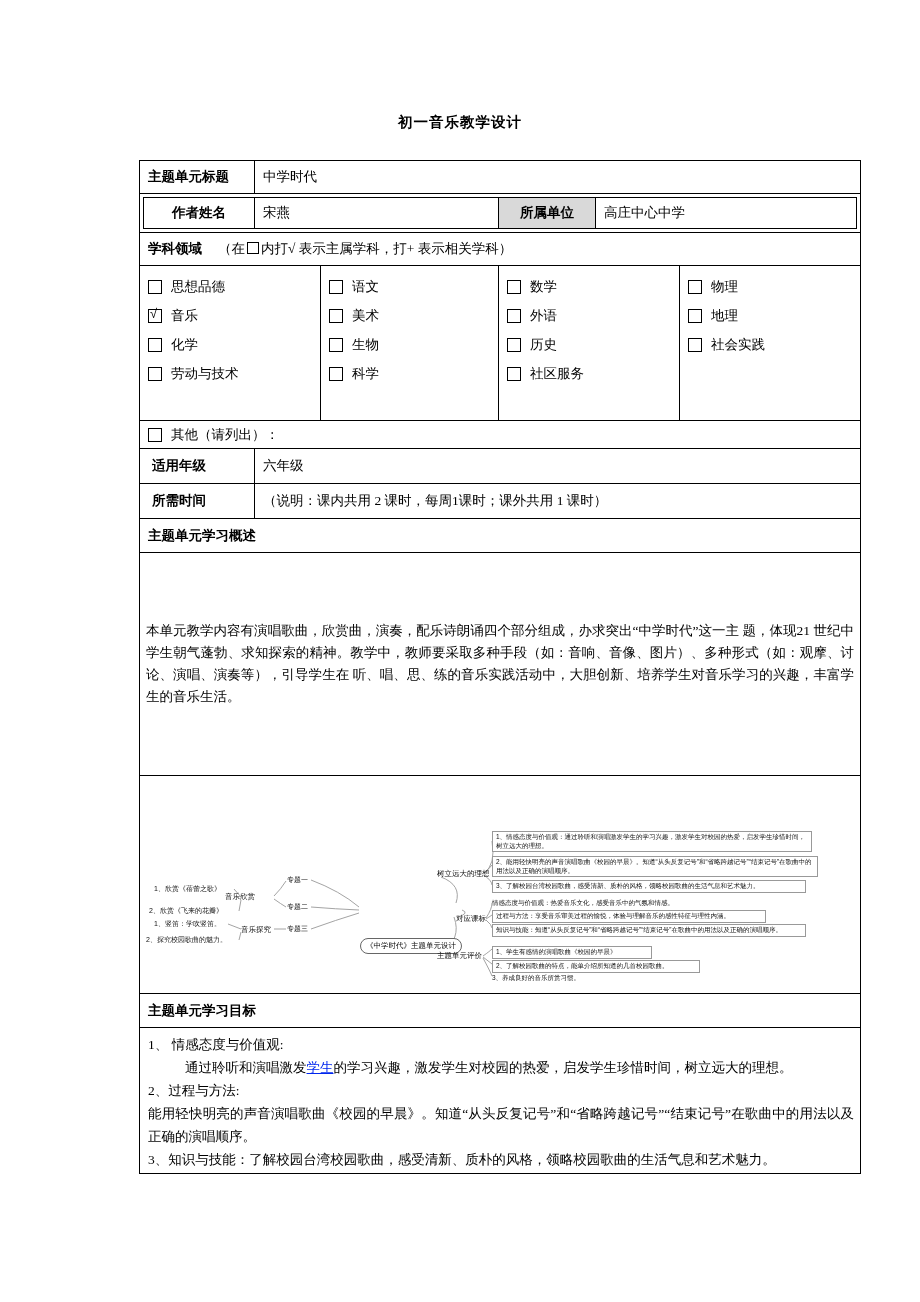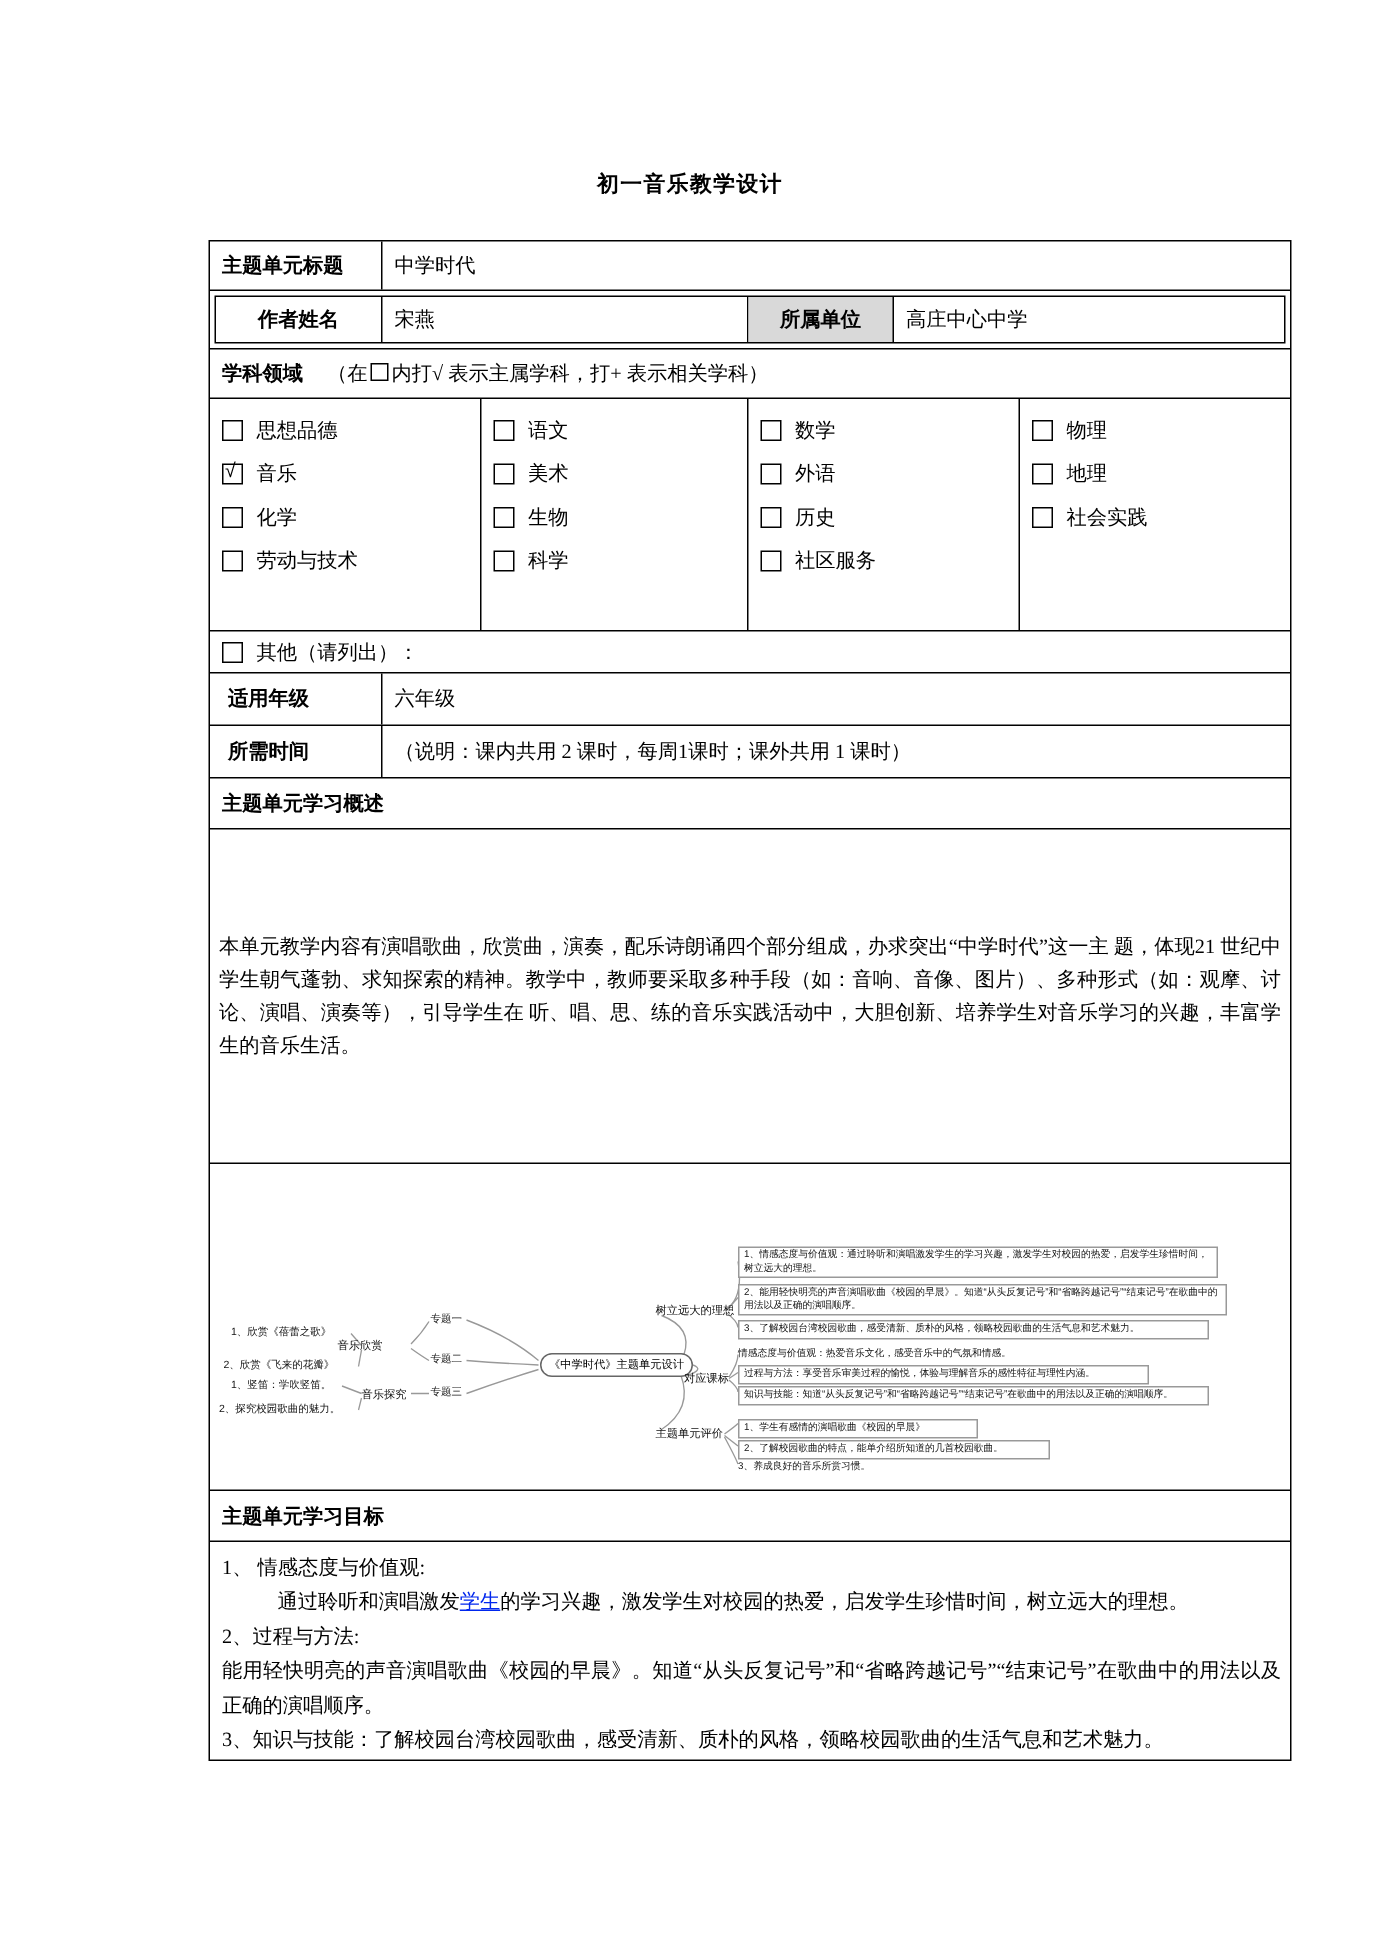--- a/index.html
+++ b/index.html
@@ -34,21 +34,21 @@
   .block{display:block;}
   .para{font-size:13.5px;line-height:22px;text-align:justify;}
   .mm{position:absolute;left:0;top:43px;width:718px;height:172px;
       font-family:"Liberation Sans","DejaVu Sans",sans-serif;}
   .mm svg{position:absolute;left:0;top:0;}
   .mm-node{position:absolute;font-size:7px;line-height:1.25;color:#111;white-space:nowrap;}
   .mm-blk{position:absolute;font-size:6.5px;line-height:8.5px;color:#111;white-space:normal;}
   .mm-box{border:1px solid #999;padding:1px 3px;background:#fff;}
   .mm-branch{font-size:7.5px;}
   .mm-center{position:absolute;font-size:7.5px;border:1px solid #666;border-radius:9px;
-             padding:2px 5px;background:#fff;white-space:nowrap;}
+             padding:2px 5px;background:#fff;white-space:nowrap;margin-top:36px;}
   .gline{font-size:13.5px;line-height:23px;text-align:justify;}
   .indent{padding-left:37px;}
   .link{color:#0026ee;text-decoration:underline;cursor:pointer;}
   .mindmap-title{font-size:13px;}
 </style>
 </head>
 <body>
 
 <div class="page">
 

